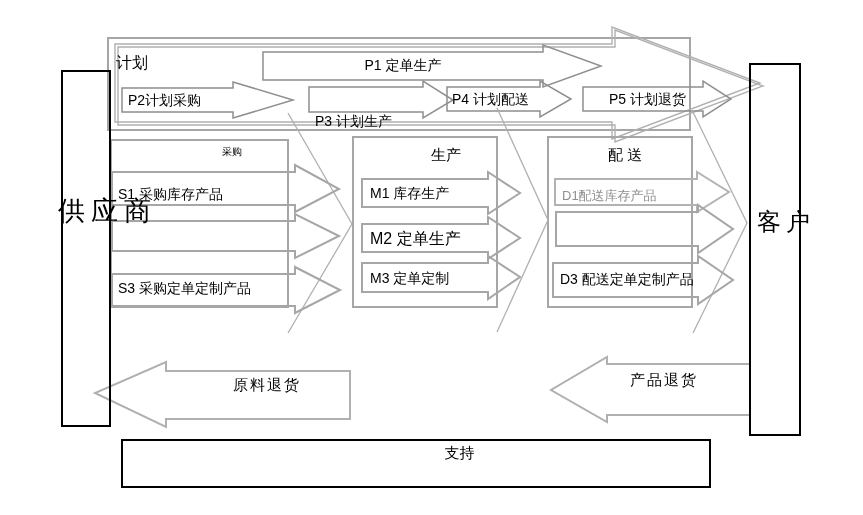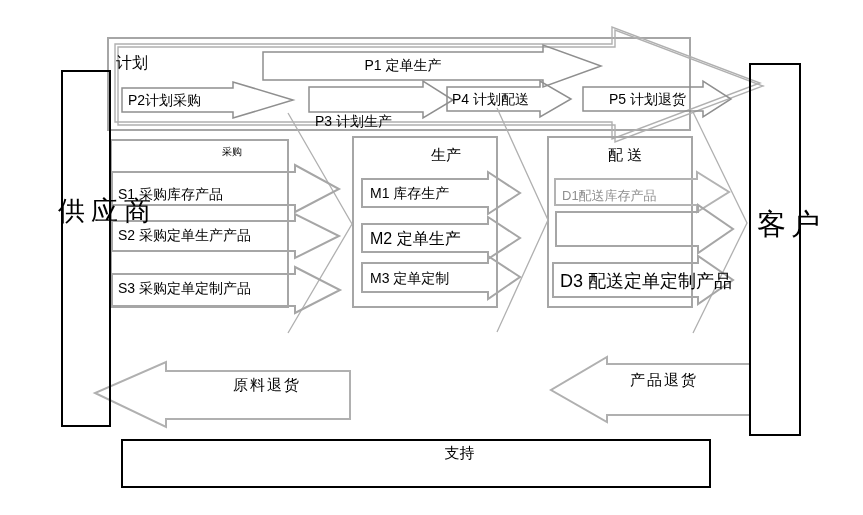--- a/index.html
+++ b/index.html
@@ -65,35 +65,34 @@
 
   <div class="lbl it" style="left:116px;top:54px;font-size:16px;">计划</div>
 
   <div class="lbl ctr" style="left:263px;top:57px;width:280px;font-size:14px;">P1  定单生产</div>
   <div class="lbl" style="left:128px;top:92px;font-size:14px;">P2计划采购</div>
   <div class="lbl" style="left:315px;top:91px;font-size:14px;margin-top:22px;">P3  计划生产</div>
   <div class="lbl" style="left:452px;top:91px;font-size:14px;">P4  计划配送</div>
   <div class="lbl" style="left:589px;top:91px;font-size:14px;margin-left:20px;">P5  计划退货</div>
 
   <div class="lbl" style="left:58px;top:196px;font-size:27px;letter-spacing:6px;">供应商</div>
-  <div class="lbl" style="left:757px;top:208px;font-size:29px;letter-spacing:5px;">客户</div>
+  <div class="lbl" style="left:757px;top:208px;font-size:24px;letter-spacing:5px;">客户</div>
 
   <div class="lbl it" style="left:222px;top:146px;font-size:10px;">采购</div>
   <div class="lbl it" style="left:408px;top:146px;font-size:15px;margin-left:23px;">生产</div>
   <div class="lbl it" style="left:608px;top:146px;font-size:15px;">配  送</div>
 
   <div class="lbl" style="left:118px;top:186px;font-size:14px;">S1  采购库存产品</div>
-  <div class="lbl" style="left:118px;top:227px;font-size:14px;">S2 采购定单生产产品</div>
   <div class="lbl" style="left:118px;top:280px;font-size:14px;">S3  采购定单定制产品</div>
 
   <div class="lbl" style="left:370px;top:185px;font-size:14px;">M1   库存生产</div>
   <div class="lbl" style="left:370px;top:230px;font-size:16px;">M2   定单生产</div>
   <div class="lbl" style="left:370px;top:270px;font-size:14px;">M3    定单定制</div>
 
   <div class="lbl muted" style="left:562px;top:189px;font-size:13px;">D1配送库存产品</div>
-  <div class="lbl" style="left:560px;top:271px;font-size:18px;">D3  配送定单定制产品</div>
+  <div class="lbl" style="left:560px;top:271px;font-size:14px;">D3  配送定单定制产品</div>
 
   <div class="lbl it" style="left:233px;top:376px;font-size:15px;letter-spacing:2px;">原料退货</div>
   <div class="lbl it" style="left:630px;top:371px;font-size:15px;letter-spacing:2px;">产品退货</div>
 
   <div class="lbl ctr" style="left:122px;top:444px;width:675px;font-size:15px;">支持</div>
 
 </div>
 
 </body></html>

